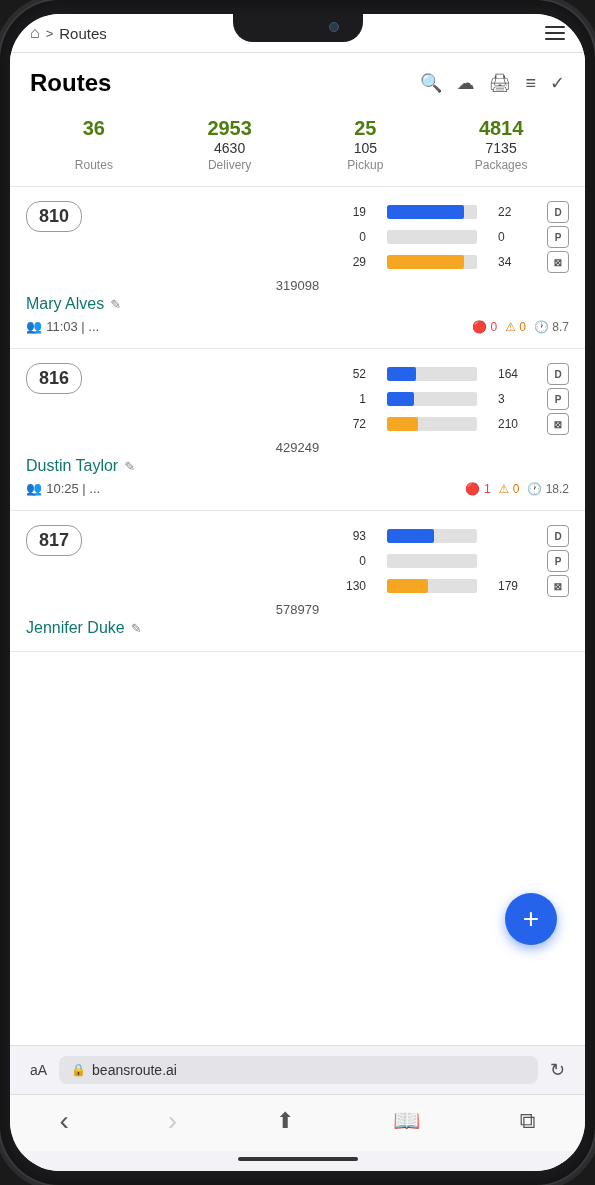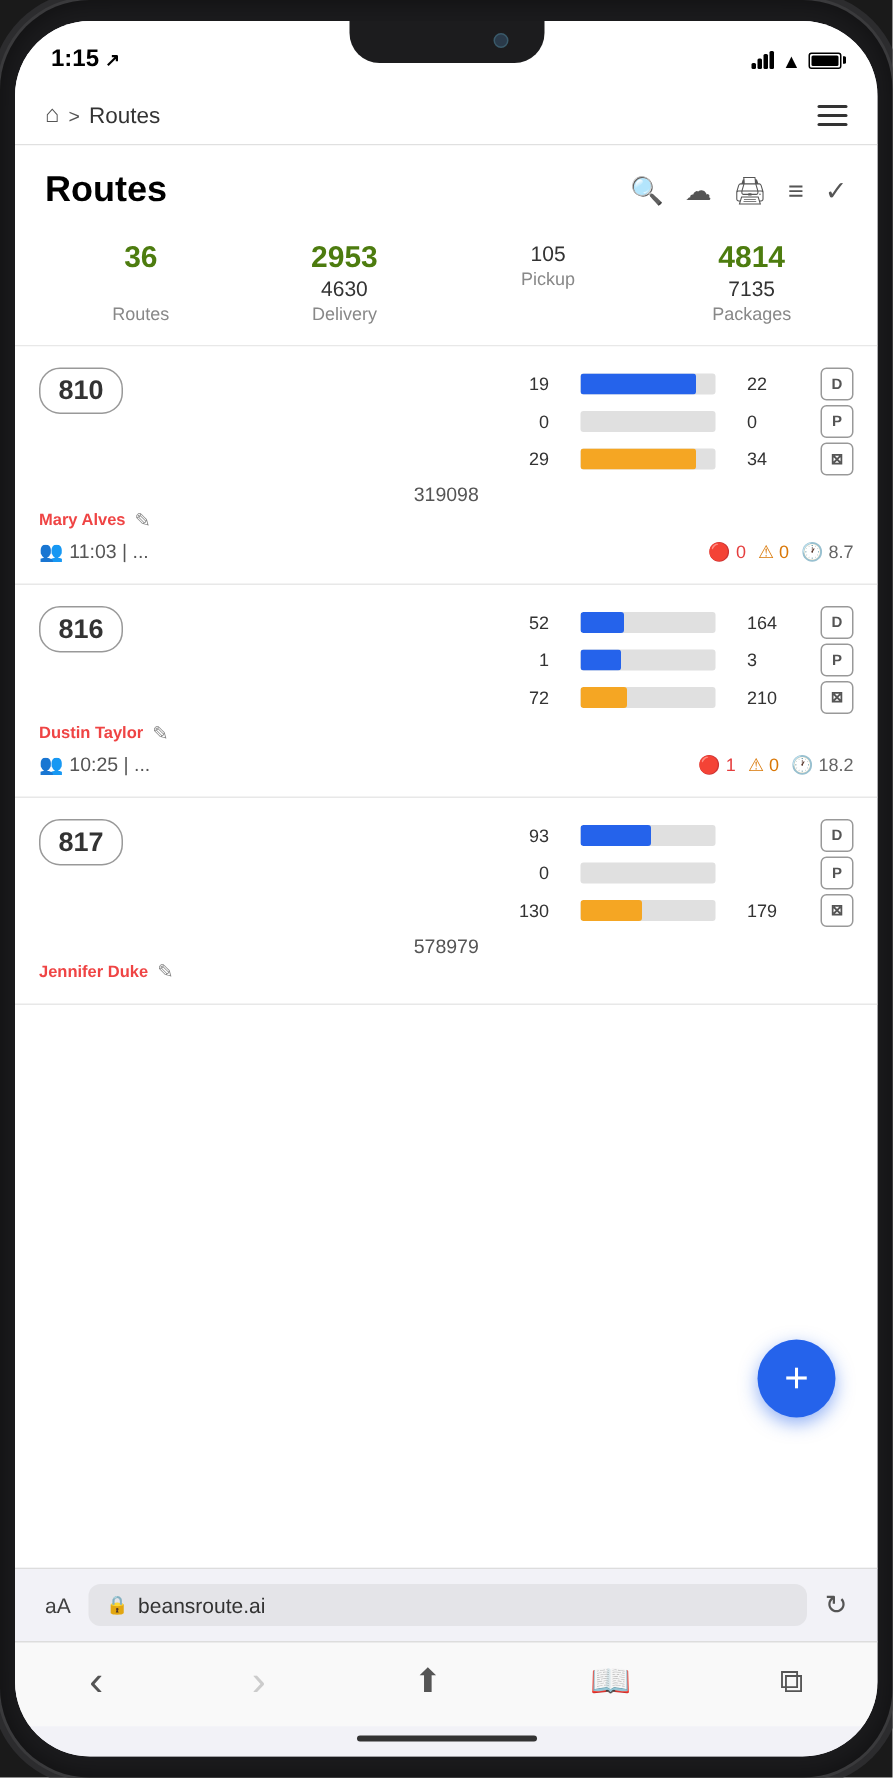--- a/index.html
+++ b/index.html
@@ -283,23 +283,23 @@
       font-size: 13px;
       color: #555;
     }
     .route-name-row {
       display: flex;
       align-items: center;
       gap: 6px;
       margin-top: 2px;
     }
     .route-name {
-      font-size: 11px;
-      font-weight: 700;
-      color: #ef4444;
+      font-size: 16px;
+      font-weight: 400;
+      color: #0f766e;
     }
     .edit-icon {
       font-size: 13px;
       color: #888;
       cursor: pointer;
     }
     .route-meta-row {
       display: flex;
       align-items: center;
       justify-content: space-between;
@@ -398,38 +398,20 @@
   </style>
 </head>
 <body>
 
 <div class="phone-frame">
   <div class="phone-screen">
     <div class="notch">
       <div class="notch-camera"></div>
     </div>
 
-    <div class="status-bar">
-      <div class="status-time">
-        <span>1:15</span>
-        <span style="font-size:12px;">↗</span>
-      </div>
-      <div class="status-icons">
-        <div class="signal-bars">
-          <div class="signal-bar" style="height:4px;"></div>
-          <div class="signal-bar" style="height:7px;"></div>
-          <div class="signal-bar" style="height:10px;"></div>
-          <div class="signal-bar" style="height:12px;"></div>
-        </div>
-        <span class="wifi-icon">▲</span>
-        <div class="battery-icon">
-          <div class="battery-fill"></div>
-        </div>
-      </div>
-    </div>
 
     <div class="nav-bar">
       <div class="breadcrumb">
         <span class="home-house">⌂</span>
         <span class="arrow-icon">&gt;</span>
         <span>Routes</span>
       </div>
       <div class="hamburger-btn">
         <div class="hamburger-line"></div>
         <div class="hamburger-line"></div>
@@ -455,20 +437,21 @@
           <div class="stat-num-blue">36</div>
           <div class="stat-num-black" style="visibility:hidden;">0</div>
           <div class="stat-label">Routes</div>
         </div>
         <div class="stat-col">
           <div class="stat-num-blue">2953</div>
           <div class="stat-num-black">4630</div>
           <div class="stat-label">Delivery</div>
         </div>
         <div class="stat-col">
+          <div class="stat-num-blue">25</div>
           <div class="stat-num-black">105</div>
           <div class="stat-label">Pickup</div>
         </div>
         <div class="stat-col">
           <div class="stat-num-blue">4814</div>
           <div class="stat-num-black">7135</div>
           <div class="stat-label">Packages</div>
         </div>
       </div>
 
@@ -551,20 +534,21 @@
           <span class="bar-num-left">72</span>
           <div class="bar-track">
             <div class="bar-fill-yellow" style="width:34%;"></div>
           </div>
           <span class="bar-num-right">210</span>
           <div class="bar-icon">⊠</div>
         </div>
         </div>
       </div>
       <div class="route-info">
+        <div class="route-code">429249</div>
         <div class="route-name-row">
           <span class="route-name">Dustin Taylor</span>
           <span class="edit-icon">✎</span>
         </div>
 
       <div class="route-meta-row">
         <div class="route-time">
           <span>👥</span>
           <span>10:25 | ...</span>
         </div>

